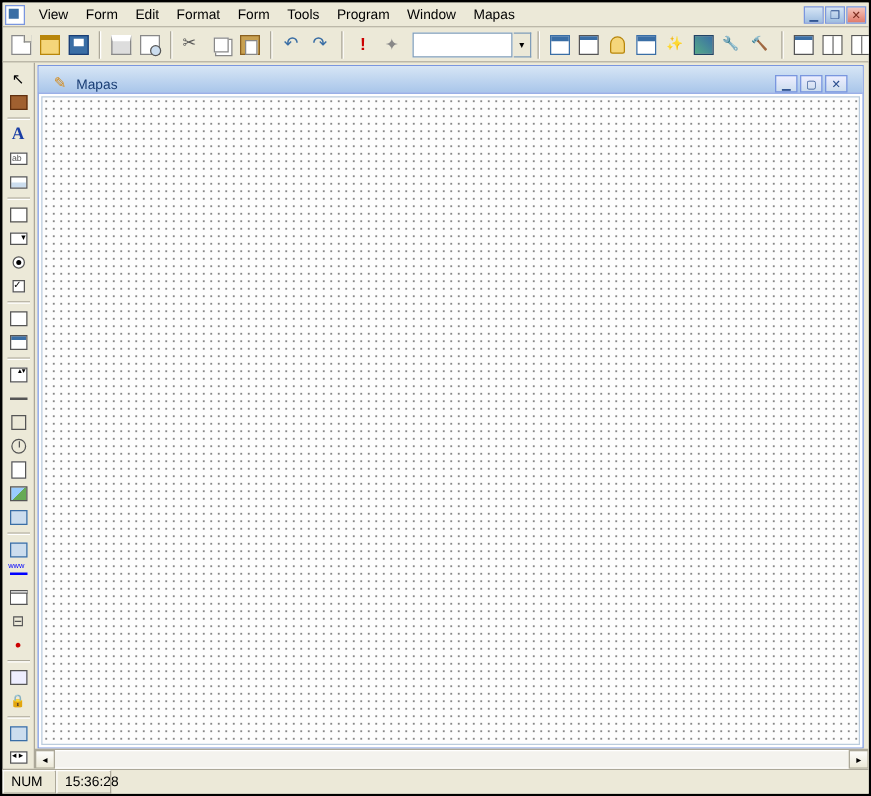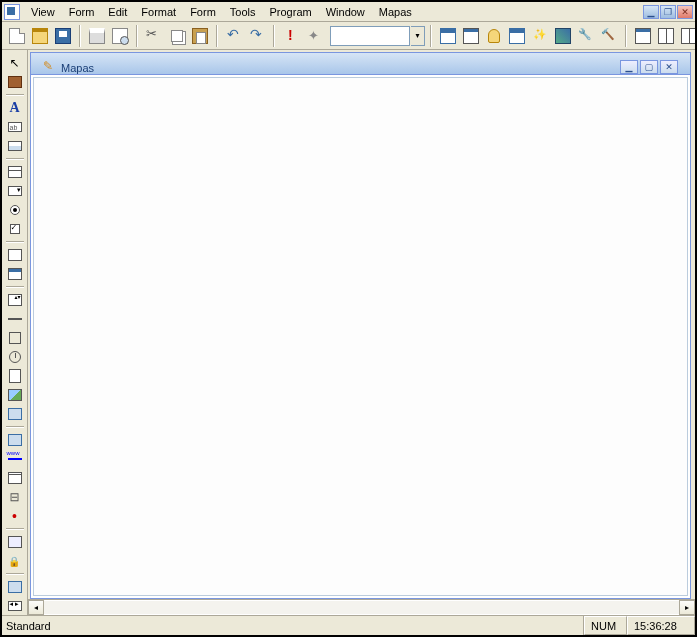--- a/index.html
+++ b/index.html
@@ -336,16 +336,15 @@
     </div>
     <div class="hscroll">
       <div class="sb-btn">◂</div>
       <div class="sb-track"></div>
       <div class="sb-btn">▸</div>
     </div>
   </div>
 </div>
 
 <div class="statusbar">
-  <div class="status-left">Standard</div>
   <div class="status-cell" style="width:43px">NUM</div>
-  <div class="status-cell" style="width:68px">15:36:28</div>
+  <div class="status-cell" style="width:44px">15:36:28</div>
 </div>
 
 </body></html>

